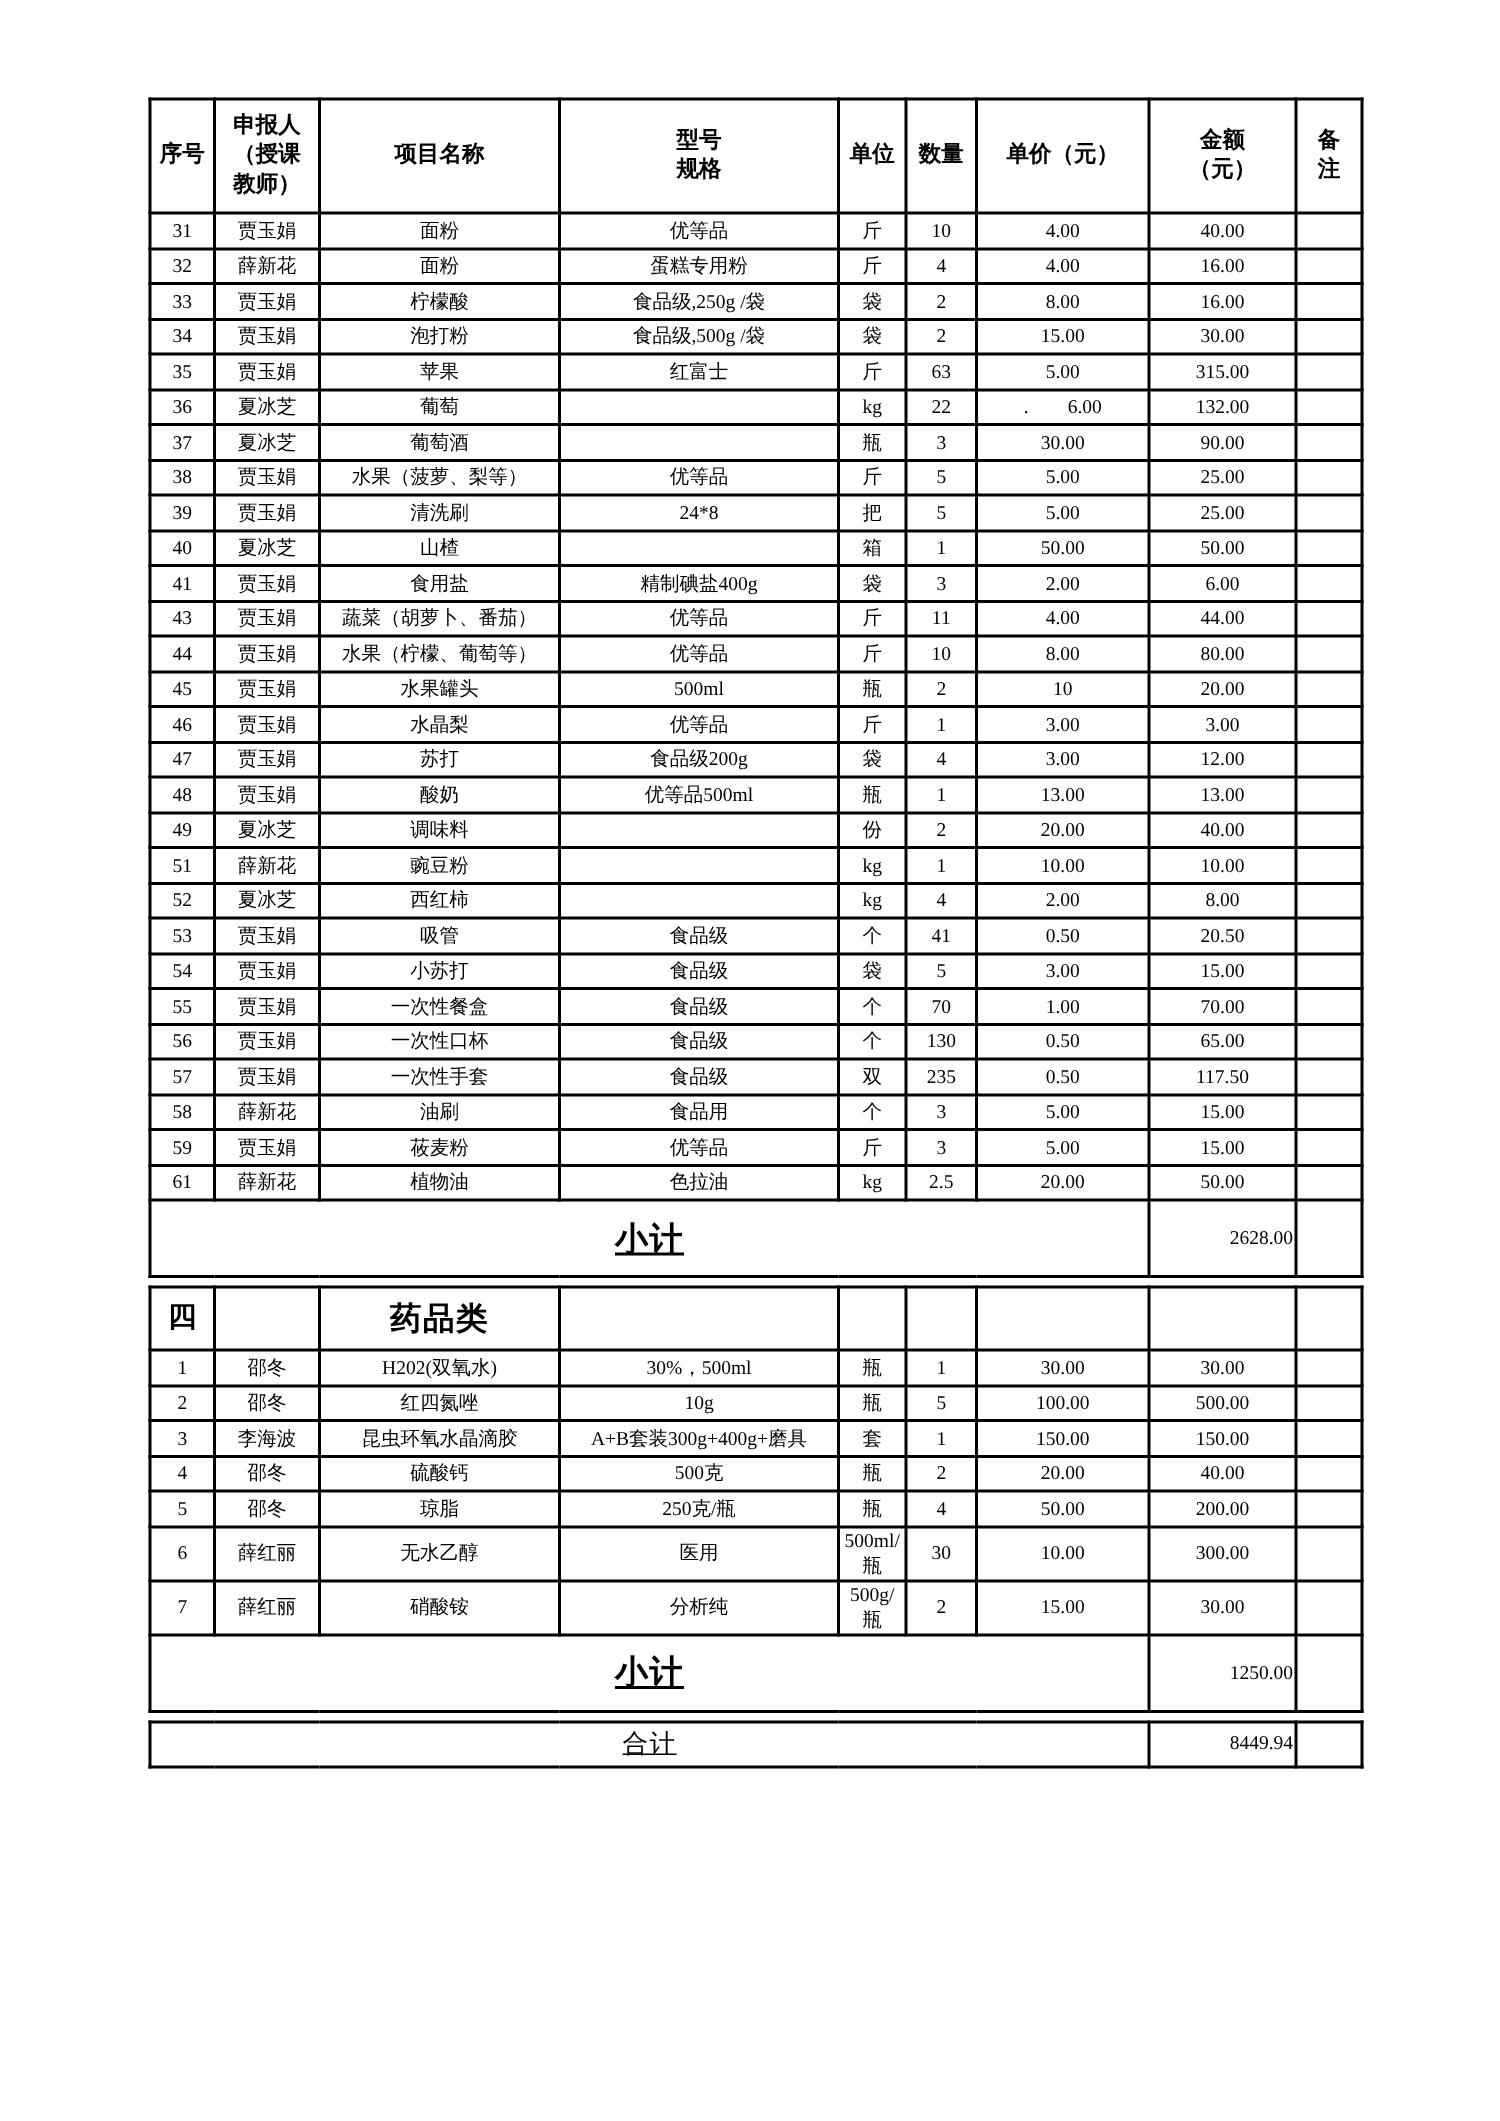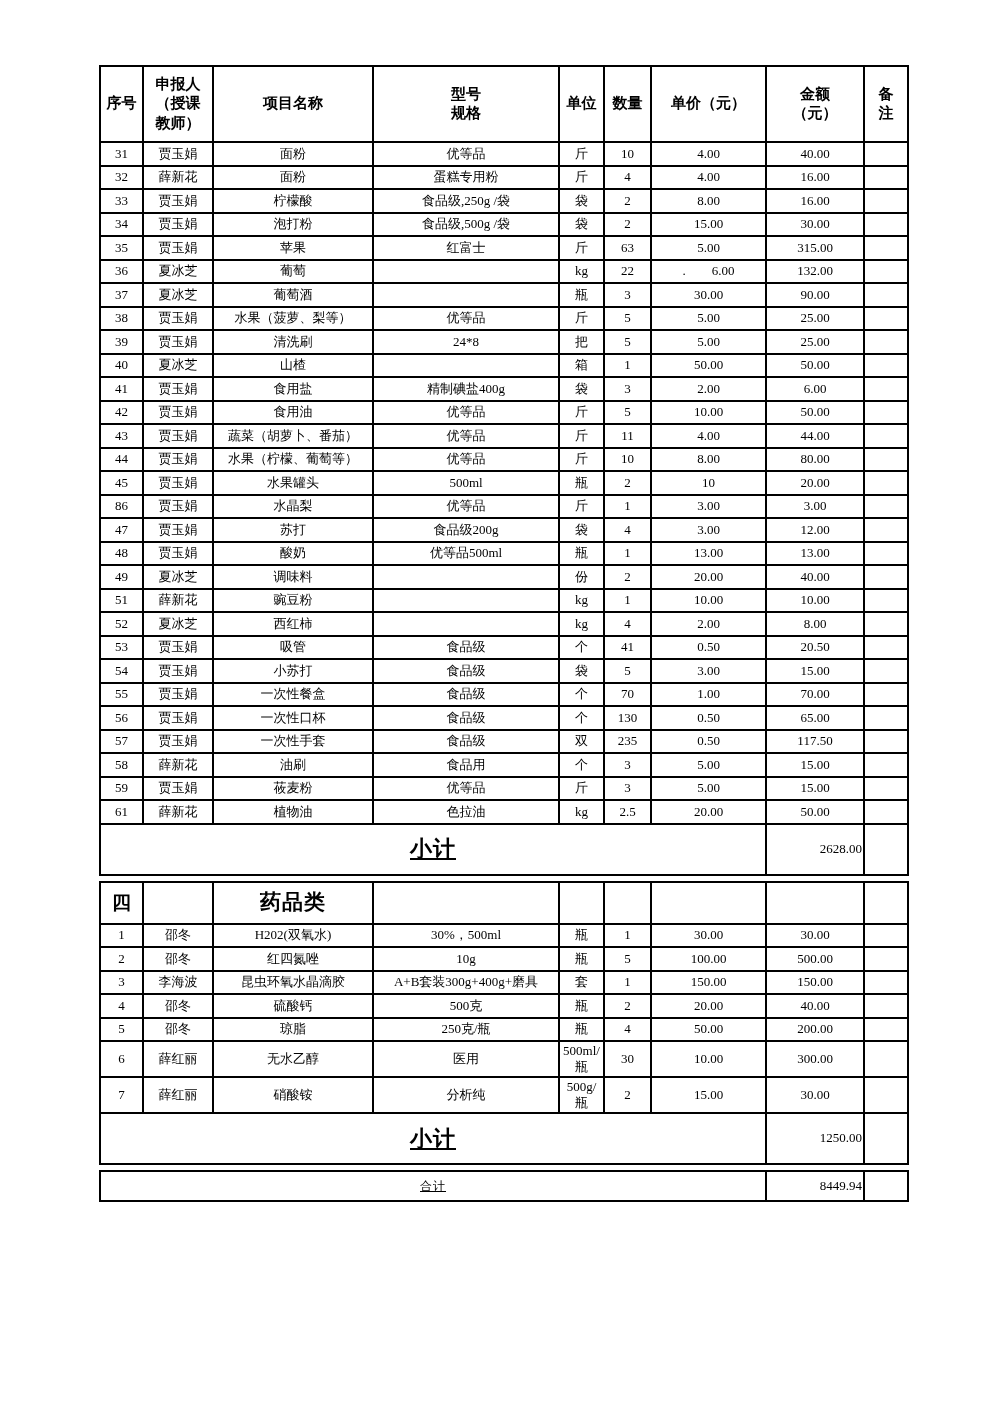--- a/index.html
+++ b/index.html
@@ -64,21 +64,21 @@
     font-size: 19px;
     font-weight: bold;
   }
   .section-title {
     font-size: 21px;
     font-weight: bold;
     letter-spacing: 1px;
   }
   tr.grand-row td { height: 28px; }
   .grand-label {
-    font-size: 12px;
+    font-size: 17px;
     letter-spacing: 1px;
     text-decoration: underline;
   }
   .gap { height: 5px; }
 </style>
 </head>
 <body>
 
 <div class="sheet">
   <div class="tablewrap">
@@ -229,31 +229,20 @@
             <td>贾玉娟</td>
             <td>食用盐</td>
             <td>精制碘盐400g</td>
             <td>袋</td>
             <td>3</td>
             <td>2.00</td>
             <td>6.00</td>
             <td></td>
           </tr>
           <tr>
-            <td>42</td>
-            <td>贾玉娟</td>
-            <td>食用油</td>
-            <td>优等品</td>
-            <td>斤</td>
-            <td>5</td>
-            <td>10.00</td>
-            <td>50.00</td>
-            <td></td>
-          </tr>
-          <tr>
             <td>43</td>
             <td>贾玉娟</td>
             <td>蔬菜（胡萝卜、番茄）</td>
             <td>优等品</td>
             <td>斤</td>
             <td>11</td>
             <td>4.00</td>
             <td>44.00</td>
             <td></td>
           </tr>
@@ -273,21 +262,21 @@
             <td>贾玉娟</td>
             <td>水果罐头</td>
             <td>500ml</td>
             <td>瓶</td>
             <td>2</td>
             <td>10</td>
             <td>20.00</td>
             <td></td>
           </tr>
           <tr>
-            <td>86</td>
+            <td>46</td>
             <td>贾玉娟</td>
             <td>水晶梨</td>
             <td>优等品</td>
             <td>斤</td>
             <td>1</td>
             <td>3.00</td>
             <td>3.00</td>
             <td></td>
           </tr>
           <tr>

